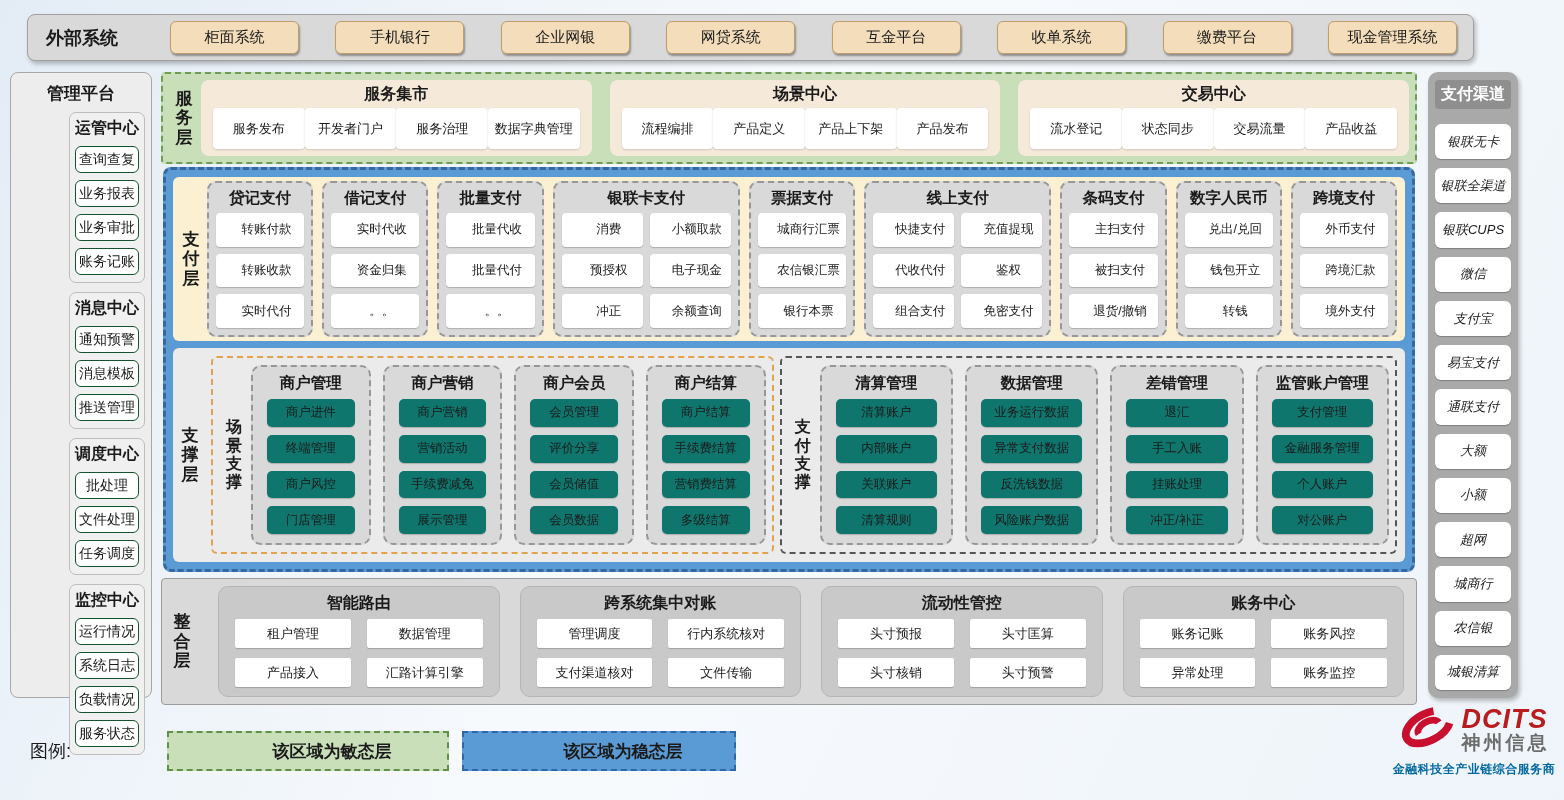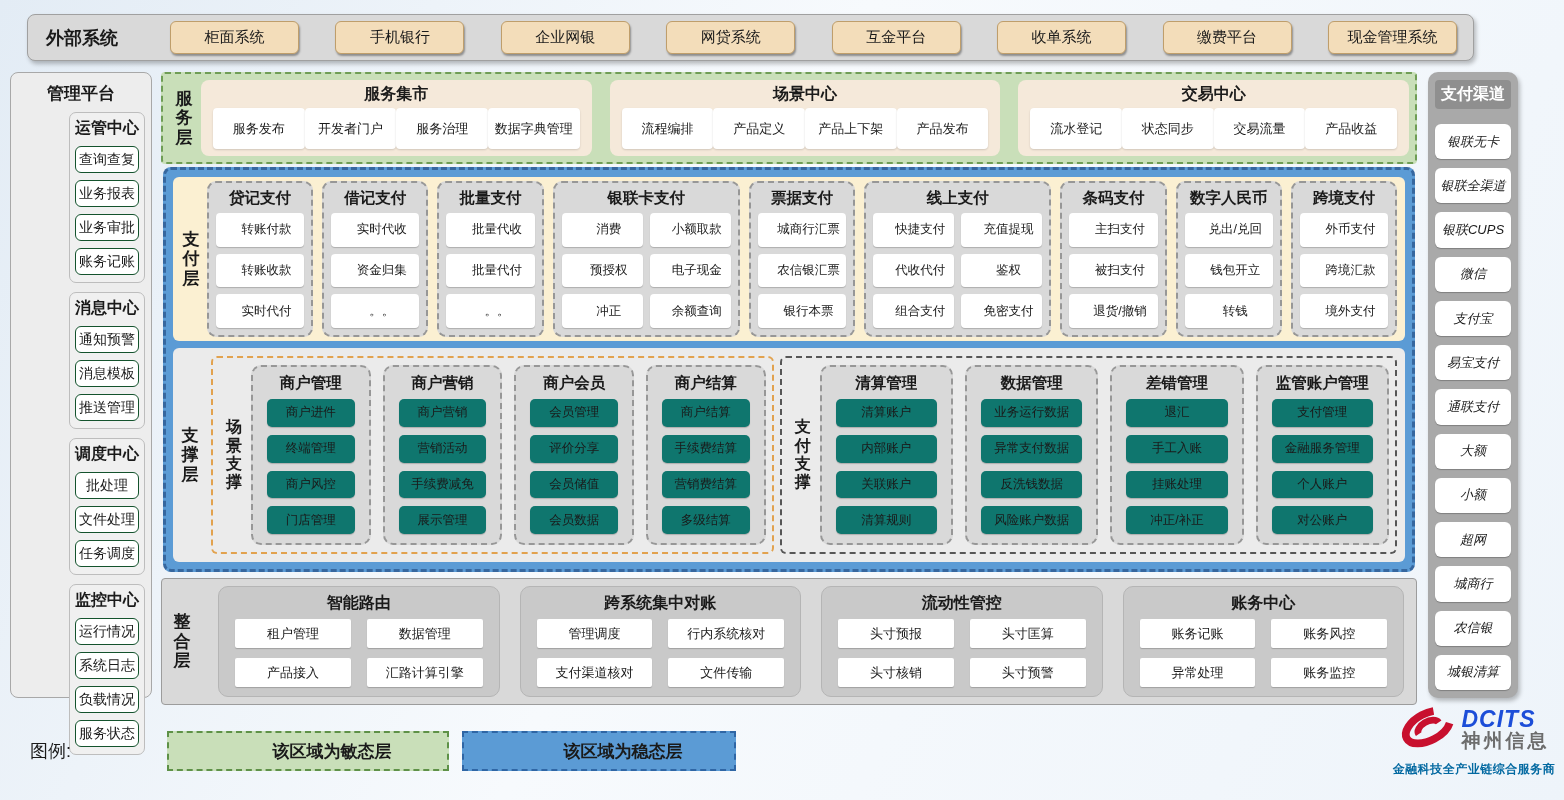--- a/index.html
+++ b/index.html
@@ -103,21 +103,21 @@
   .legend{position:absolute;left:30px;top:730px;display:flex;align-items:center;height:42px;}
   .legend-label{font-size:18px;}
   .lg-box{height:40px;display:flex;align-items:center;justify-content:center;
     font-size:17px;font-weight:bold;box-sizing:border-box;padding-left:48px;}
   .lg-green{margin-left:96px;width:282px;background:#c9dfb9;border:2px dashed #5e9147;}
   .lg-blue{margin-left:13px;width:274px;background:#5b9bd5;border:2px dashed #2f66a5;}
   
   .logo{position:absolute;left:1388px;top:700px;width:172px;display:flex;flex-direction:column;align-items:center;}
   .logo-top{display:flex;align-items:center;gap:5px;}
   .logo-texts{display:flex;flex-direction:column;line-height:1.05;}
-  .logo-dcits{color:#1d4ed8;font-weight:bold;font-style:italic;font-size:23px;letter-spacing:1px;}
+  .logo-dcits{color:#b91c1c;font-weight:bold;font-style:italic;font-size:27px;letter-spacing:1px;}
   .logo-company{color:#6d6d6d;font-size:19px;font-weight:bold;letter-spacing:3px;}
   .logo-tagline{color:#0369a1;font-weight:bold;font-size:12px;margin-top:3px;white-space:nowrap;letter-spacing:.5px;}
 </style>
 </head>
 <body>
 
 <div id="canvas">
 
   <div class="topbar">
     <span class="bar-label">外部系统</span>

